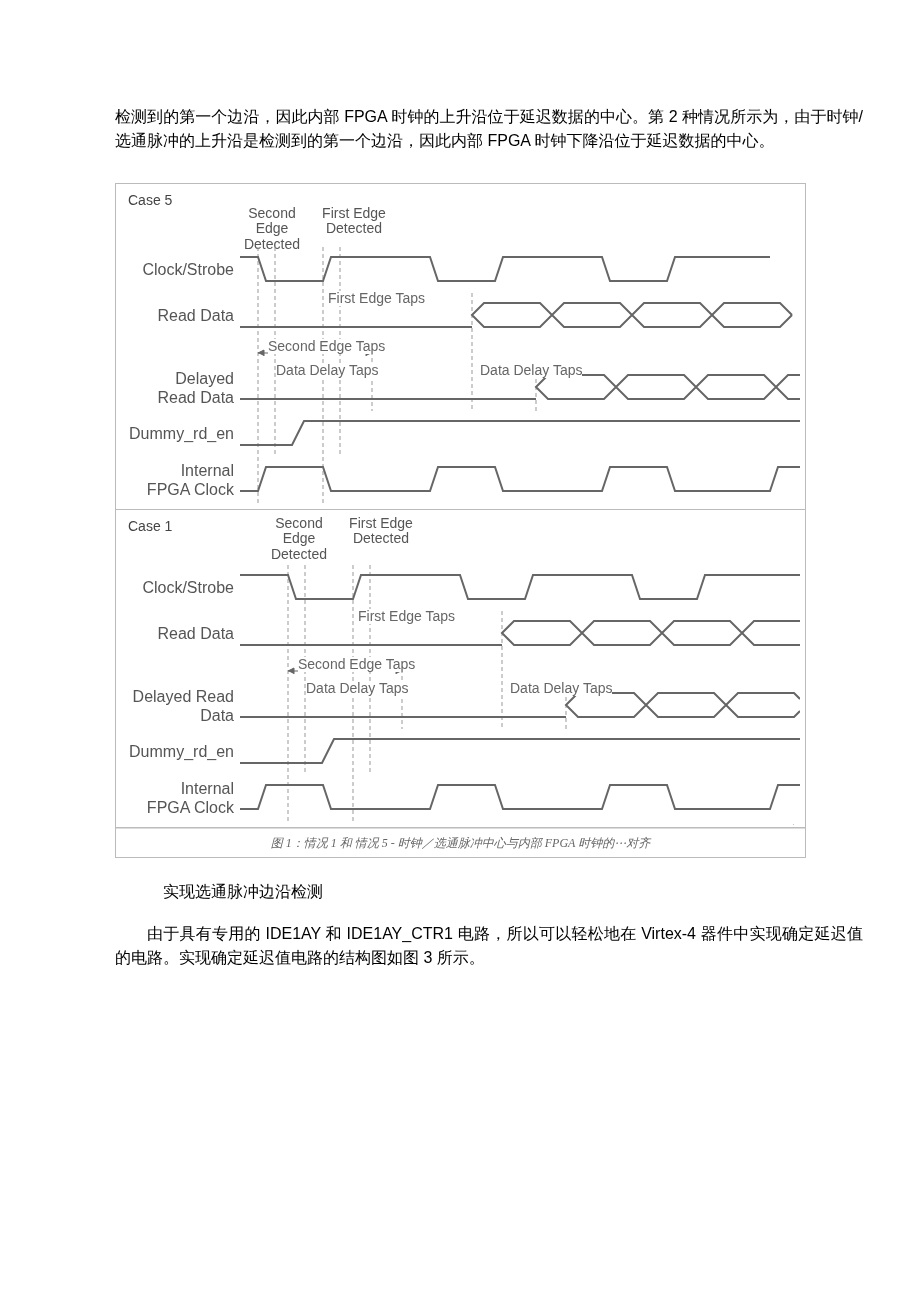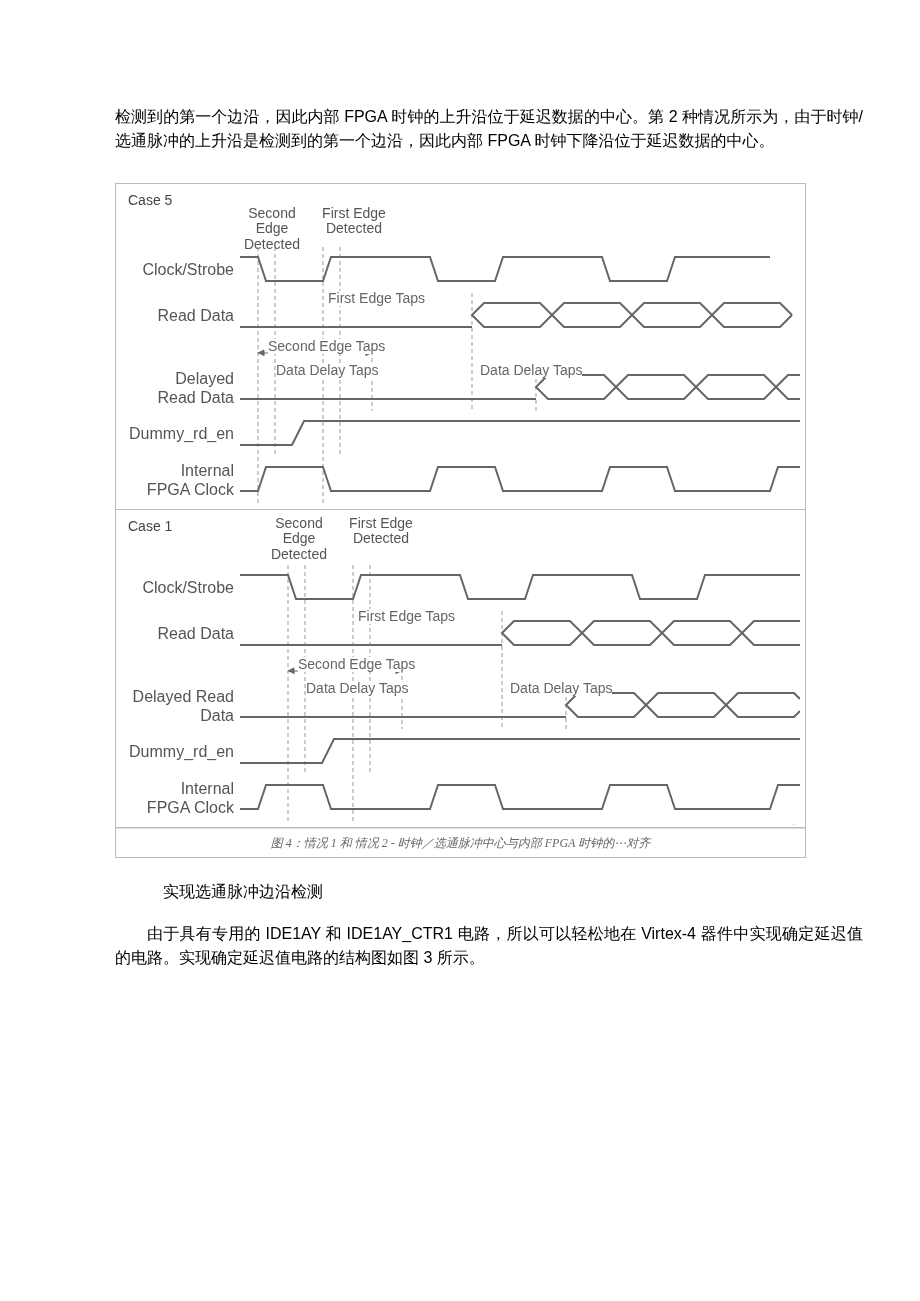--- a/index.html
+++ b/index.html
@@ -371,21 +371,21 @@
                 <line x1="113" y1="-210" x2="113" y2="46"></line>
               </g>
               <polyline points="0,34 18,34 26,10 83,10 91,34 190,34 198,10 255,10 263,34 362,34 370,10 427,10 435,34 530,34 538,10 560,10" fill="none" stroke="#666" stroke-width="2"></polyline>
             </svg>
           </div>
         </div>
 
       </div>
     </div>
 
-    <div class="caption">图 4：情况 1 和 情况 2 - 时钟／选通脉冲中心与内部 FPGA 时钟的⋯对齐</div>
+    <div class="caption">图 1：情况 1 和 情况 5 - 时钟／选通脉冲中心与内部 FPGA 时钟的⋯对齐</div>
     <div class="watermark">.</div>
   </div>
 
   <p class="subtitle">实现选通脉冲边沿检测</p>
 
   <p class="para indent">由于具有专用的 IDE1AY 和 IDE1AY_CTR1 电路，所以可以轻松地在 Virtex-4 器件中实现确定延迟值的电路。实现确定延迟值电路的结构图如图 3 所示。</p>
 
 </div>
 
 </body></html>

